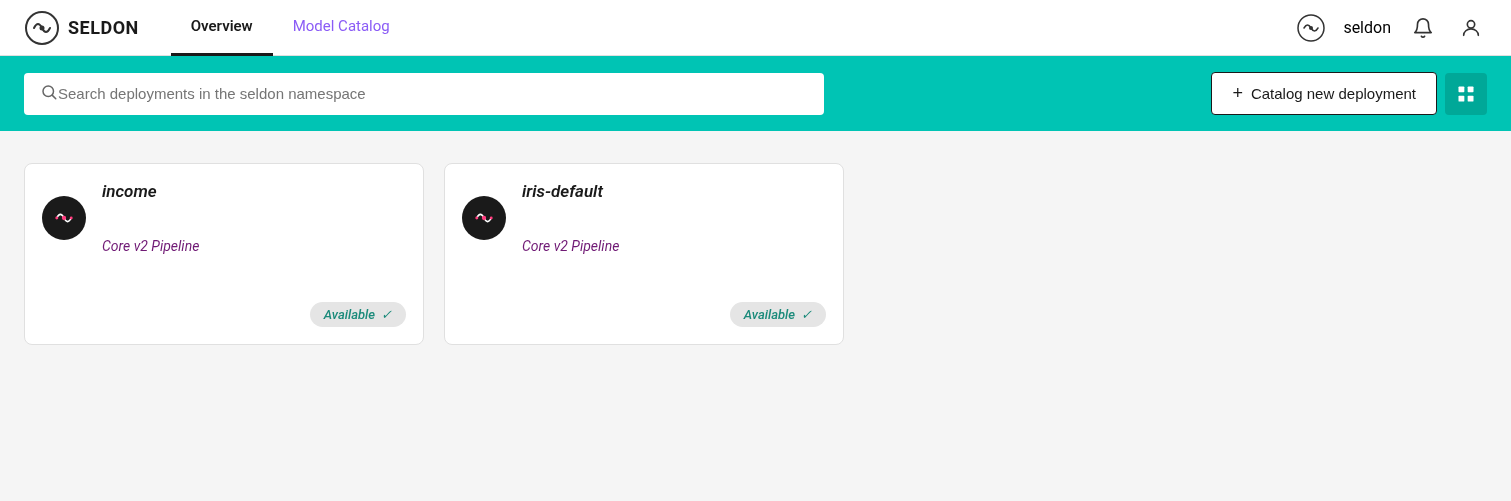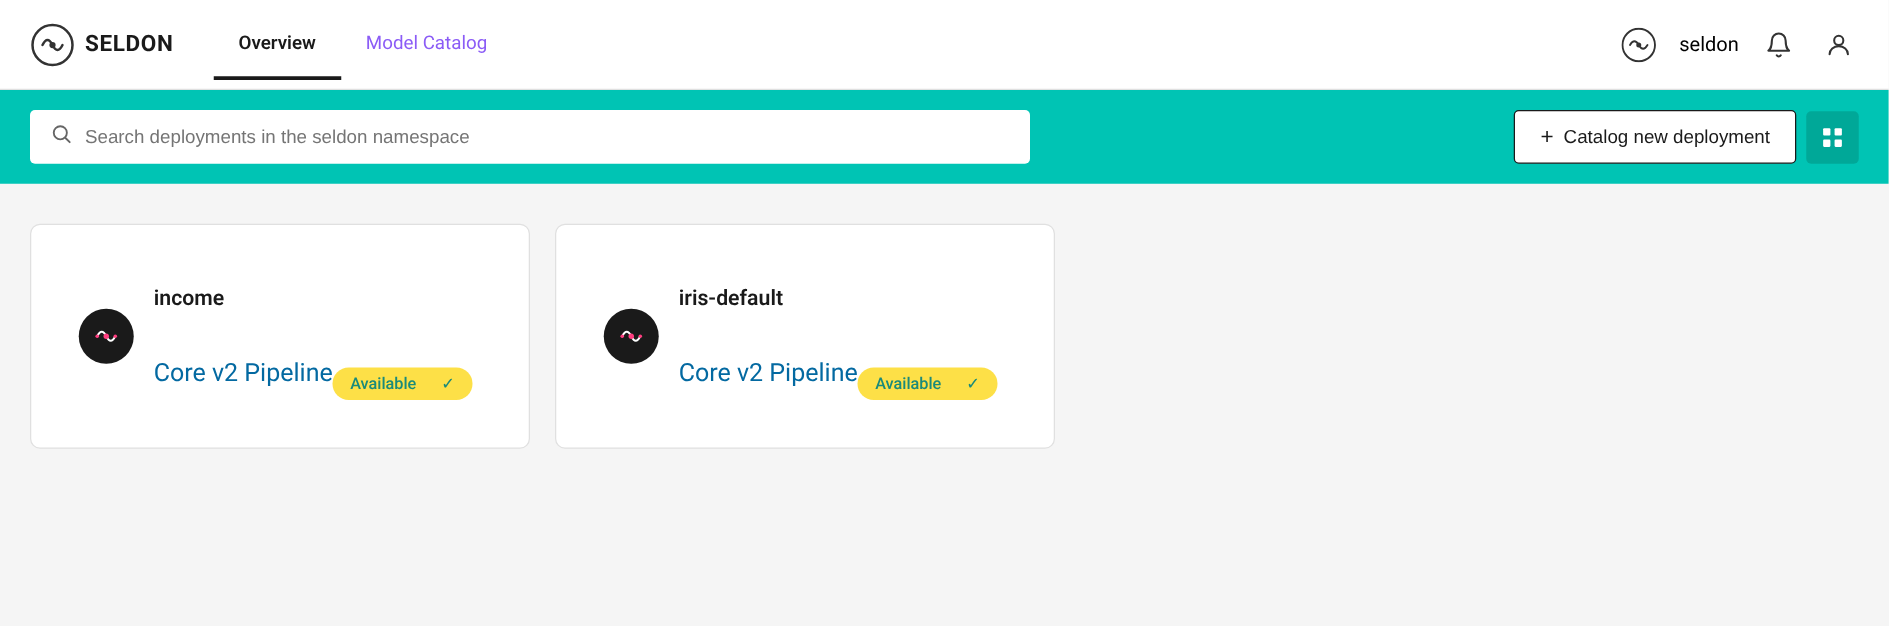--- a/index.html
+++ b/index.html
@@ -7,21 +7,21 @@
       font-family: -apple-system, BlinkMacSystemFont, 'Segoe UI', Roboto, sans-serif;
       background: #f5f5f5;
       min-height: 501px;
     }
 
     
     .navbar {
       display: flex;
       align-items: center;
       background: #fff;
-      height: 72px;
+      height: 56px;
       padding: 0 24px;
       border-bottom: 1px solid #e0e0e0;
     }
     .navbar-logo {
       display: flex;
       align-items: center;
       gap: 8px;
       margin-right: 32px;
     }
     .logo-text {
@@ -83,21 +83,20 @@
       gap: 12px;
     }
     .search-input-wrapper {
       display: flex;
       align-items: center;
       background: #fff;
       border-radius: 4px;
       padding: 10px 16px;
       flex: 1;
       max-width: 800px;
-      gap: 10px;
     }
     .search-input {
       border: none;
       outline: none;
       font-size: 15px;
       color: #555;
       width: 100%;
       background: transparent;
     }
     .search-icon {
@@ -147,24 +146,26 @@
       align-items: flex-start;
     }
 
     
     .deployment-card {
       background: #fff;
       border: 1px solid #e0e0e0;
       border-radius: 8px;
       width: 400px;
       min-height: 180px;
-      padding: 38px;
-      display: flex;
+      padding: 17px;
+      display: flex;
+      flex-direction: column;
       cursor: pointer;
       position: relative;
+      font-style: italic;
     }
     .card-header {
       display: flex;
       align-items: center;
       gap: 16px;
     }
     .card-icon {
       width: 44px;
       height: 44px;
       background: #1a1a1a;
@@ -178,40 +179,40 @@
       display: flex;
       flex-direction: column;
       gap: 4px;
     }
     .card-name {
       font-size: 17px;
       font-weight: 600;
       color: #1a1a1a;
     }
     .card-type {
-      font-size: 20px;
-      color: #0369a1;
+      font-size: 14px;
+      color: #701a75;
       margin-top: 33px;
     }
     .card-footer {
       margin-top: auto;
       display: flex;
       justify-content: flex-end;
       padding-top: 48px;
     }
     .status-badge {
-      background: #fde047;
+      background: #e5e5e5;
       color: #1a8a7a;
       font-size: 13px;
       font-weight: 500;
       padding: 5px 14px;
       border-radius: 20px;
       display: flex;
       align-items: center;
-      gap: 20px;
+      gap: 6px;
     }
     .status-check {
       font-size: 13px;
     }
 
     
     .logo-svg {
       width: 36px;
       height: 36px;
     }

